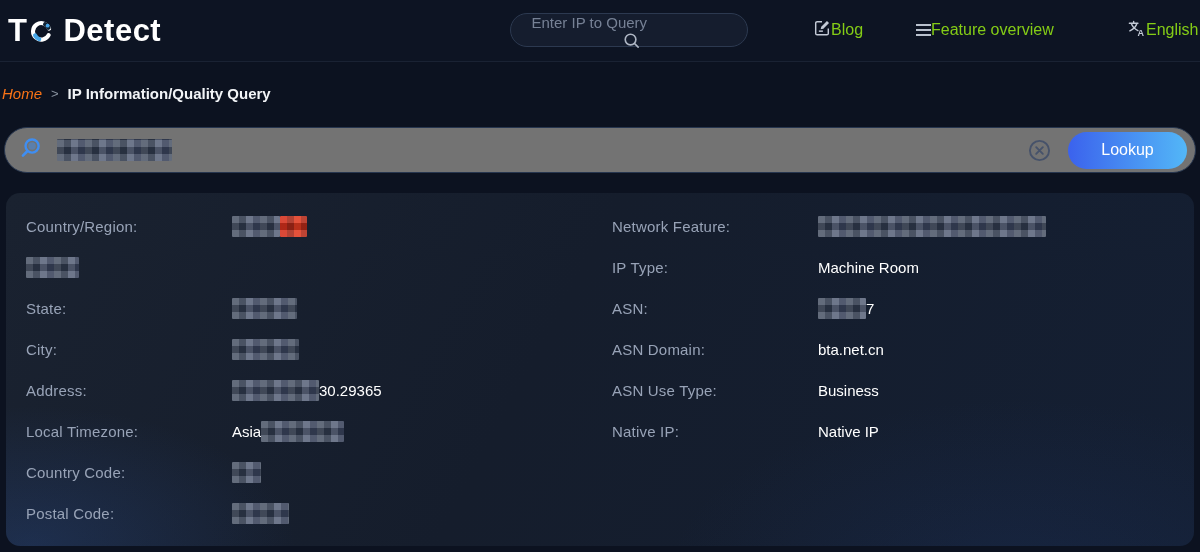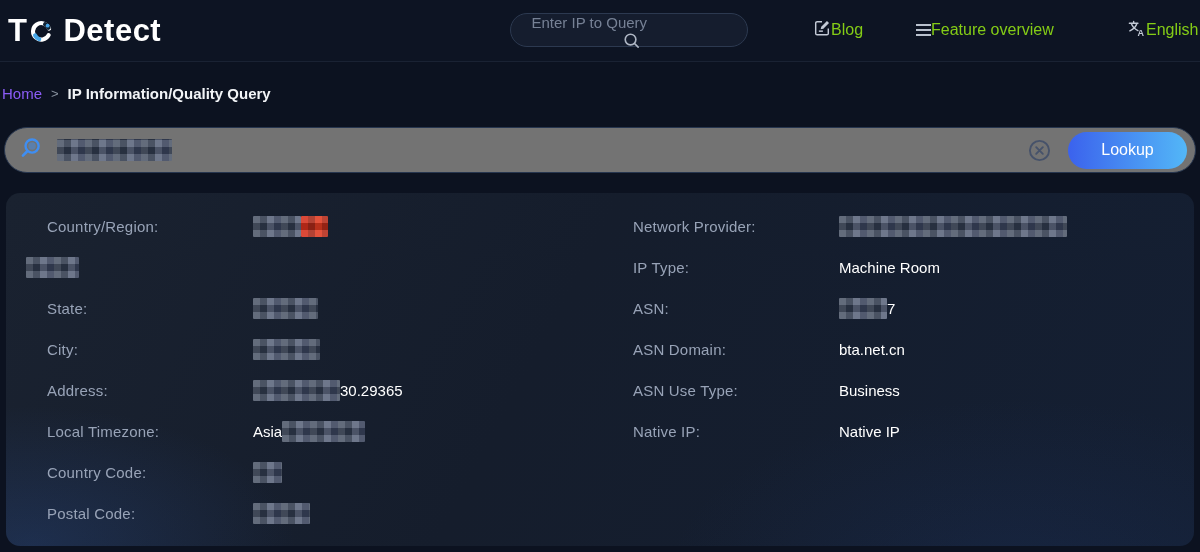--- a/index.html
+++ b/index.html
@@ -48,21 +48,21 @@
   .nav-feat { left:916px;justify-content:space-between; }
   .nav-lang { left:1127px; }
   .menu-icon { display:flex; flex-direction:column; gap:3px; }
   .menu-icon i { display:block; width:15px; height:2px; background:#b9c1cd; }
 
   
   .breadcrumb {
     position:absolute; top:85px; left:2px; font-size:15px;
     display:flex; align-items:center; gap:9px;
   }
-  .bc-home { color:#8b5cf6; cursor:pointer; }
+  .bc-home { color:#f97316; cursor:pointer;font-style:italic; }
   .bc-sep { color:#89929f; font-size:13px; }
   .bc-current { color:#f2f4f7; font-weight:bold; }
 
   
   .query-bar {
     position:absolute; top:127px; left:4px; width:1192px; height:46px;
     background:#737373; border:1px solid #27364f; border-radius:23px;
     display:flex; align-items:center; padding:0 8px 0 14px;
   }
   .query-value { flex:1; display:flex; align-items:center; margin-left:14px; cursor:text; height:100%; }
@@ -79,21 +79,21 @@
     border-radius:14px;
     background:
       radial-gradient(380px 200px at 2% 100%, rgba(45,85,160,0.28), rgba(45,85,160,0) 70%),
       radial-gradient(500px 260px at 85% 110%, rgba(35,65,130,0.18), rgba(35,65,130,0) 70%),
       linear-gradient(118deg,#1a2230 0%,#151d2c 45%,#141f33 100%);
   }
   .col { position:absolute; top:13px; }
   .col-left  { left:20px;  width:560px; }
   .col-right { left:606px; width:570px; }
   .row { height:41px; display:flex; align-items:center; }
-  .label { width:206px; flex:none; font-size:15px; color:#98a3b7; letter-spacing:0.2px;margin-left:21px; }
+  .label { width:206px; flex:none; font-size:15px; color:#98a3b7; letter-spacing:0.2px; }
   .value { display:flex; align-items:center; font-size:15px; color:#fff; }
   .value-text { white-space:pre; }
 
   
   .redacted {
     display:inline-block; height:21px; border-radius:1px;
     background-image:
       repeating-linear-gradient(0deg, rgba(255,255,255,0.13) 0 7px, rgba(0,0,0,0.16) 7px 14px),
       repeating-linear-gradient(90deg, #4c5668 0 7px, #2f394c 7px 14px, #59637a 14px 21px, #38425a 21px 28px);
   }
@@ -237,21 +237,21 @@
       </div>
       <div class="row">
         <span class="label">Postal Code:</span>
         <span class="value">
           <span class="redacted" style="width: 57px;"></span>
         </span>
       </div>
     </div>
   <div class="col col-right">
       <div class="row">
-        <span class="label">Network Provider:</span>
+        <span class="label">Network Feature:</span>
         <span class="value">
           <span class="redacted" style="width: 228px;"></span>
         </span>
       </div>
       <div class="row">
         <span class="label">IP Type:</span>
         <span class="value">
           <span class="value-text">Machine Room</span>
         </span>
       </div>

